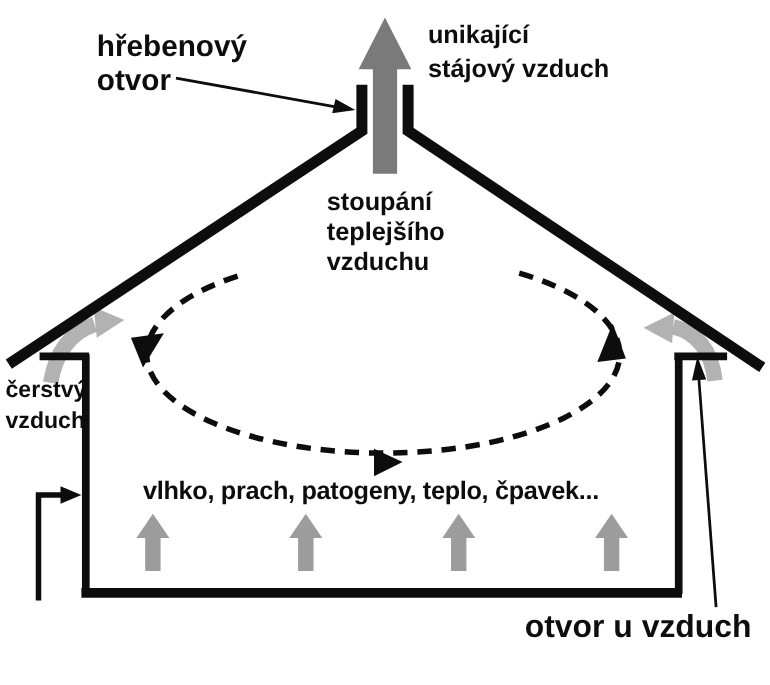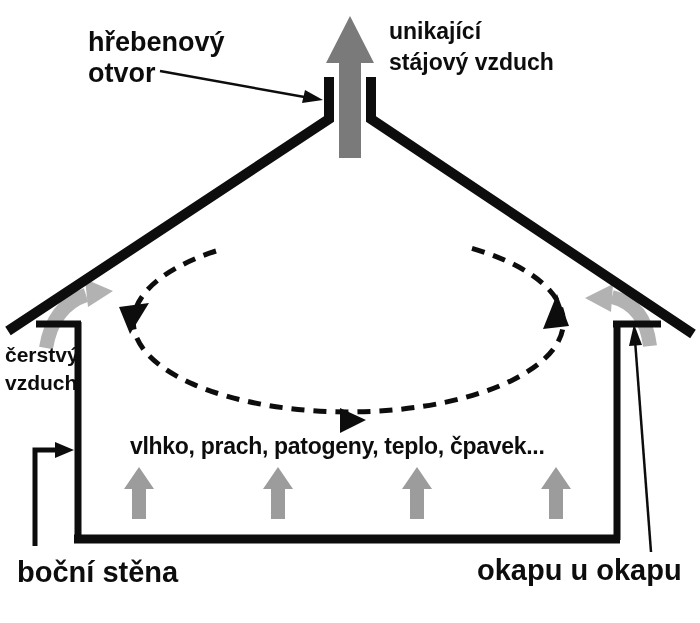--- a/index.html
+++ b/index.html
@@ -82,23 +82,25 @@
       <polygon points="74,450 55,442 55,458" fill="#0d0d0d"></polygon>
     </g>
   </svg>
 
   <div class="label lbl-ridge-opening">hřebenový
 otvor</div>
 
   <div class="label lbl-escaping-air">unikající
 stájový vzduch</div>
 
+  <div class="label lbl-rising-air">stoupání
+teplejšího
+vzduchu</div>
 
   <div class="label lbl-fresh-air">čerstvý
 vzduch</div>
 
   <div class="label lbl-emissions">vlhko, prach, patogeny, teplo, čpavek...</div>
 
-  <div class="label lbl-side-wall">boční stěna</div>
 
-  <div class="label lbl-eave-opening">okapu u okapu</div>
+  <div class="label lbl-eave-opening">otvor u vzduch</div>
 
 </div>
 
 </body></html>

